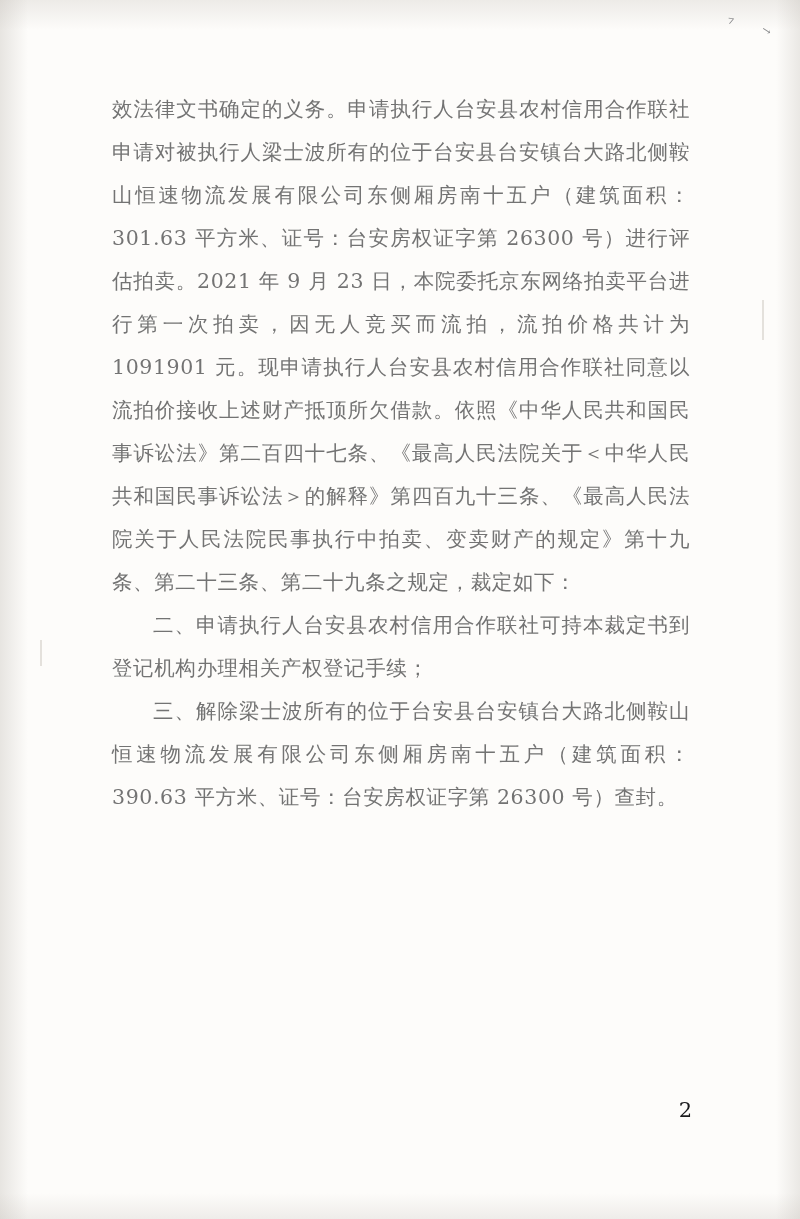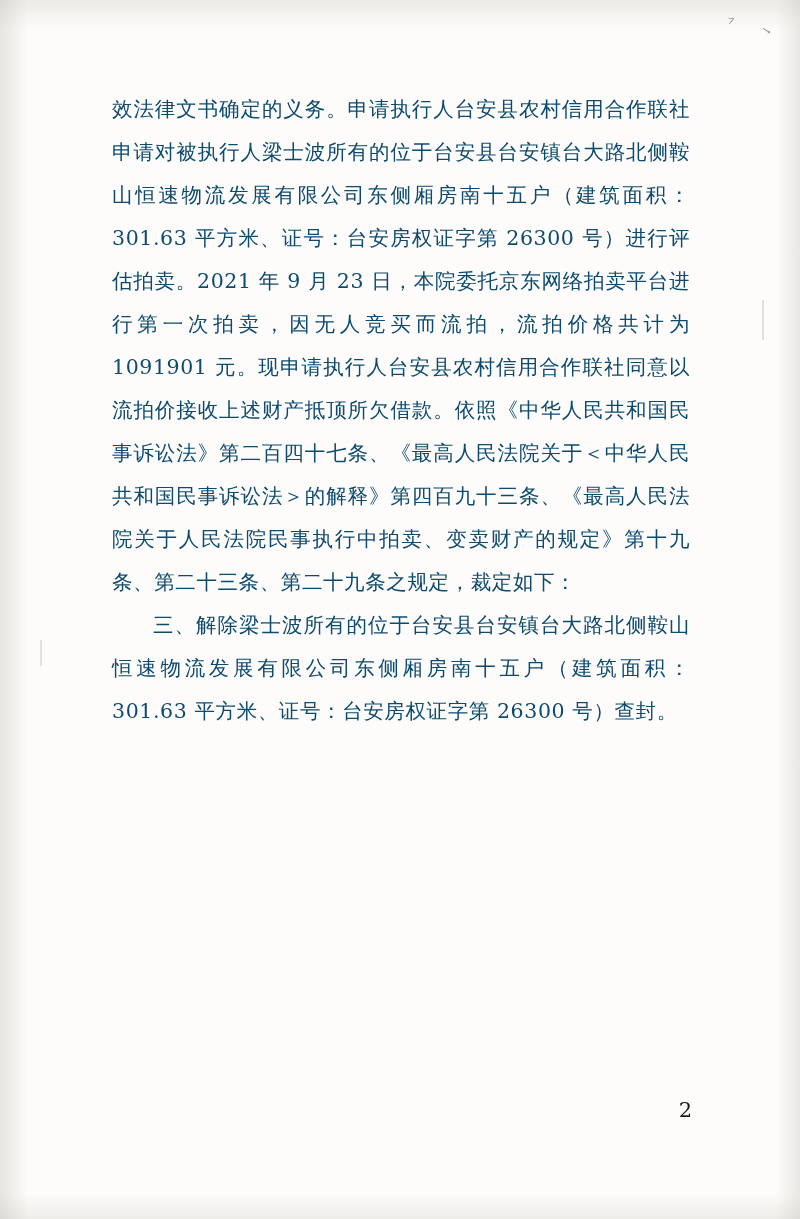--- a/index.html
+++ b/index.html
@@ -32,21 +32,21 @@
   .doc-body {
     position: absolute;
     left: 112px;
     top: 88px;
     width: 578px;
   }
   .para {
     font-size: 20.5px;
     line-height: 43px;
     letter-spacing: 0.6px;
-    color: #0c4a6e;
+    color: #737373;
     text-align: justify;
     text-justify: inter-ideograph;
     margin: 0 0 0 0;
   }
   .para + .para {
     margin-top: 0px;
   }
   .indent {
     text-indent: 2em;
   }
@@ -86,20 +86,21 @@
 <div class="page">
   <div class="scan-tint"></div>
 
   <div class="stamp-marks">
     <span class="mark mark-a">⁊</span>
     <span class="mark mark-b">↘</span>
   </div>
 
   <div class="doc-body">
     <p class="para">效法律文书确定的义务。申请执行人台安县农村信用合作联社申请对被执行人梁士波所有的位于台安县台安镇台大路北侧鞍山恒速物流发展有限公司东侧厢房南十五户（建筑面积：301.63 平方米、证号：台安房权证字第 26300 号）进行评估拍卖。2021 年 9 月 23 日，本院委托京东网络拍卖平台进行第一次拍卖，因无人竞买而流拍，流拍价格共计为 1091901 元。现申请执行人台安县农村信用合作联社同意以流拍价接收上述财产抵顶所欠借款。依照《中华人民共和国民事诉讼法》第二百四十七条、《最高人民法院关于＜中华人民共和国民事诉讼法＞的解释》第四百九十三条、《最高人民法院关于人民法院民事执行中拍卖、变卖财产的规定》第十九条、第二十三条、第二十九条之规定，裁定如下：</p>
-    <p class="para indent">三、解除梁士波所有的位于台安县台安镇台大路北侧鞍山恒速物流发展有限公司东侧厢房南十五户（建筑面积：301.63 平方米、证号：台安房权证字第 26300 号）查封。</p>
+    <p class="para indent">二、申请执行人台安县农村信用合作联社可持本裁定书到登记机构办理相关产权登记手续；</p>
+    <p class="para indent">三、解除梁士波所有的位于台安县台安镇台大路北侧鞍山恒速物流发展有限公司东侧厢房南十五户（建筑面积：390.63 平方米、证号：台安房权证字第 26300 号）查封。</p>
   </div>
 
   <div class="page-number">2</div>
 
   <div class="edge-speck" style="left:762px; top:300px; width:2px; height:40px;"></div>
   <div class="edge-speck" style="left:40px; top:640px; width:2px; height:26px;"></div>
 </div>
 
 </body></html>

